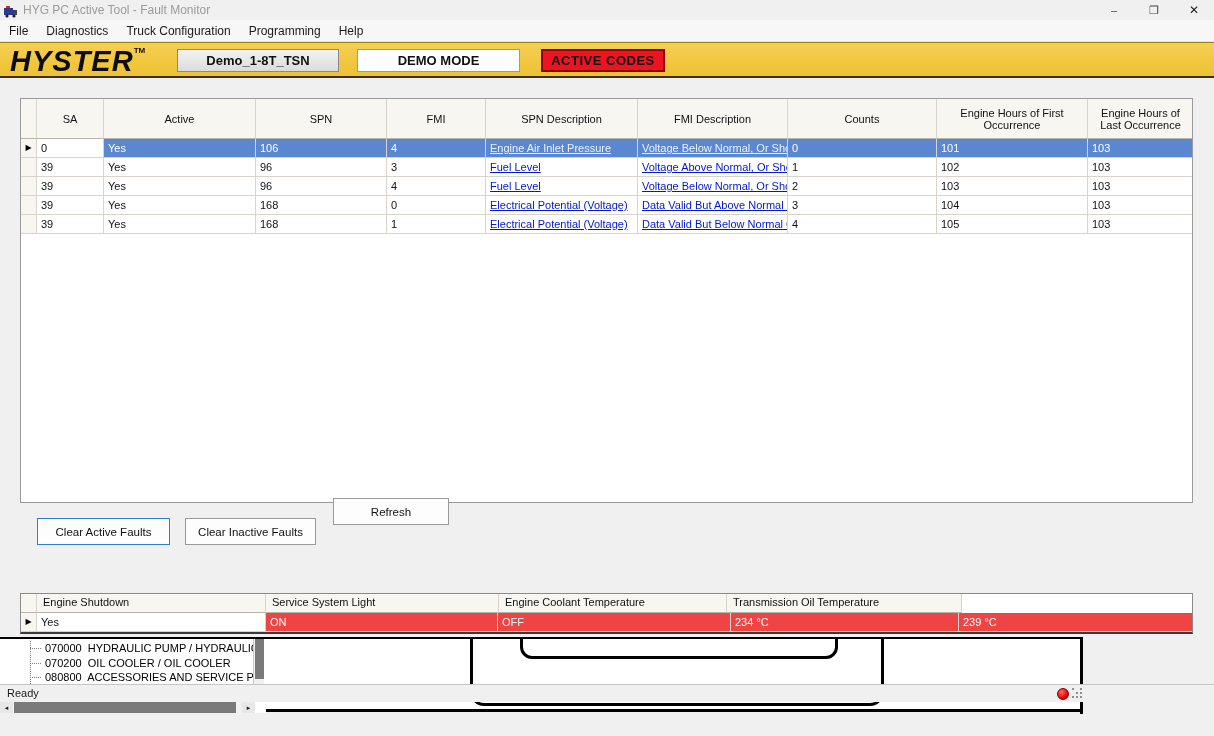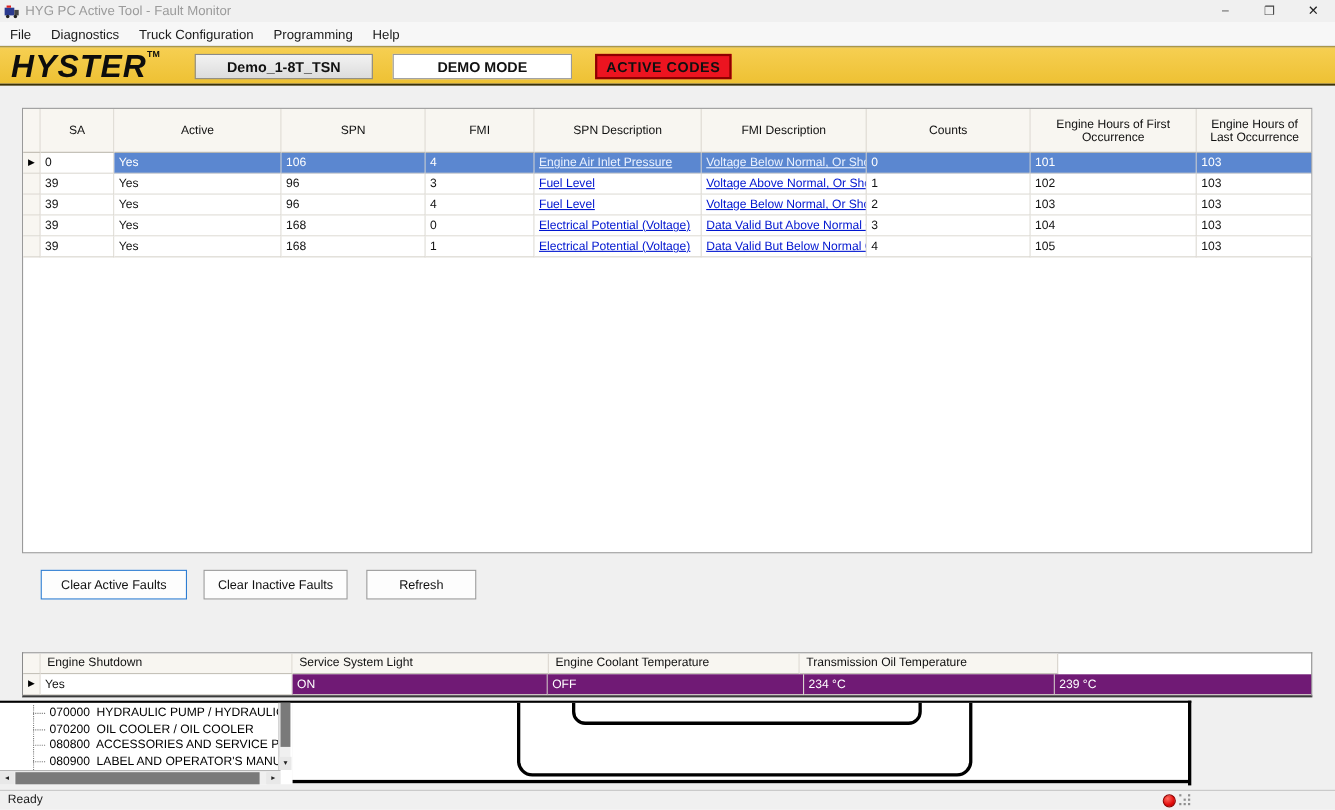--- a/index.html
+++ b/index.html
@@ -40,29 +40,29 @@
   .sel .cell { background:#5b87d0; color:#ffffff; }
   .sel .cell.rowhdr { background:#f8f6f1; color:#000; }
   .sel .cell.curcell { background:#ffffff; color:#111; }
   .link { color:#0016d0; text-decoration:underline; cursor:pointer; }
   .sel .link { color:#eaf2ff; }
 
   
   .action-btn { position:absolute; height:27px; background:#fdfdfd; border:1px solid #9a9a9a; font-family:inherit; font-size:11.5px; color:#111; }
   .btn-clear-active { left:37px; top:518px; width:133px; border:1px solid #2d7dd2; }
   .btn-clear-inactive { left:185px; top:518px; width:131px; }
-  .btn-refresh { left:333px; top:518px; width:100px; }
+  .btn-refresh { left:333px; top:498px; width:116px; }
 
   
   .status-grid { position:absolute; left:20px; top:560px; width:1173px; background:#fff; border:1px solid #8a8a8a; border-bottom:2px solid #3a3a3a; overflow:hidden;margin-top:33px; }
   .shead { display:flex; height:19px; }
   .shcell { background:#f8f6f1; border-right:1px solid #d8d4cc; border-bottom:1px solid #b9b5ab; font-size:11px; line-height:17px; padding:0 0 0 6px; color:#111; overflow:hidden; white-space:nowrap; flex:none; }
   .srow { display:flex; height:19px; }
   .s0{width:16px}.s1{width:229px}.s2{width:232px}.s3{width:233px}.s4{width:228px}.s5{width:235px}
-  .srow .cell.hl { background:#701a75; color:#fff; }
+  .srow .cell.hl { background:#ef4444; color:#fff; }
 
   
   .bband { position:absolute; left:0; top:637px; width:1214px; height:81px; background:#f0f0f0; }
   .bline { position:absolute; left:0; top:0; width:1083px; height:2px; background:#000; }
   .vline { position:absolute; left:1080px; top:0; width:3px; height:77px; background:#000; }
   .tree-panel { position:absolute; left:0; top:2px; width:266px; height:74px; background:#fff; }
   .tree-view { position:absolute; left:0; top:0; width:253px; height:61px; overflow:hidden; }
   .tree { position:absolute; left:30px; top:2px; }
   .tree::before { content:""; position:absolute; left:0; top:0; bottom:4px; border-left:1px dotted #808080; }
   .tree-item { position:relative; padding-left:15px; height:14.5px; font-size:11px; line-height:14px; white-space:pre; color:#000; }
@@ -72,21 +72,21 @@
   .vbtn { position:absolute; left:0; bottom:0; width:11px; height:12px; background:#e8e8e8; font-size:6px; color:#222; display:flex; align-items:center; justify-content:center; }
   .hscroll { position:absolute; left:0; top:61px; width:255px; height:13px; background:#f0f0f0; border-top:1px solid #b5b5b5; }
   .hbtn { position:absolute; top:1px; width:13px; height:11px; background:#e8e8e8; font-size:6px; color:#222; display:flex; align-items:center; justify-content:center; }
   .hbtn.l { left:0; } .hbtn.r { right:0; }
   .hthumb { position:absolute; left:14px; top:1px; width:222px; height:11px; background:#7a7a7a; }
   .diagram-panel { position:absolute; left:266px; top:2px; width:814px; height:73px; background:#fff; border-bottom:3px solid #000; overflow:hidden; }
   .outer-shape { position:absolute; left:204px; top:-4px; width:414px; height:71px; border:3px solid #000; border-radius:0 0 14px 14px; }
   .inner-shape { position:absolute; left:254px; top:-4px; width:318px; height:24px; border:3px solid #000; border-radius:0 0 12px 12px; }
 
   
-  .statusbar { position:absolute; left:0; top:718px; width:1214px; height:18px; background:#f0f0f0; border-top:1px solid #c6c6c6; }
+  .statusbar { position:absolute; left:0; top:684px; width:1214px; height:18px; background:#f0f0f0; border-top:1px solid #c6c6c6; }
   .status-text { position:absolute; left:7px; top:2px; font-size:11px; color:#1a1a1a; }
   .red-dot { position:absolute; left:1057px; top:3px; width:12px; height:12px; border-radius:50%; background:radial-gradient(circle at 35% 30%, #ff6a5e, #e30b0b 60%, #a80000); border:1px solid #8d0000; }
   .grip { position:absolute; left:1072px; top:3px; width:12px; height:12px; }
   .grip::before { content:""; position:absolute; left:0; top:0; width:2px; height:2px; background:#8f8f8f; box-shadow:8px 0 #8f8f8f, 4px 4px #8f8f8f, 8px 4px #8f8f8f, 0 8px #8f8f8f, 4px 8px #8f8f8f, 8px 8px #8f8f8f; }
 </style>
 </head>
 <body>
 
 <div class="titlebar">
   <span class="app-icon">

